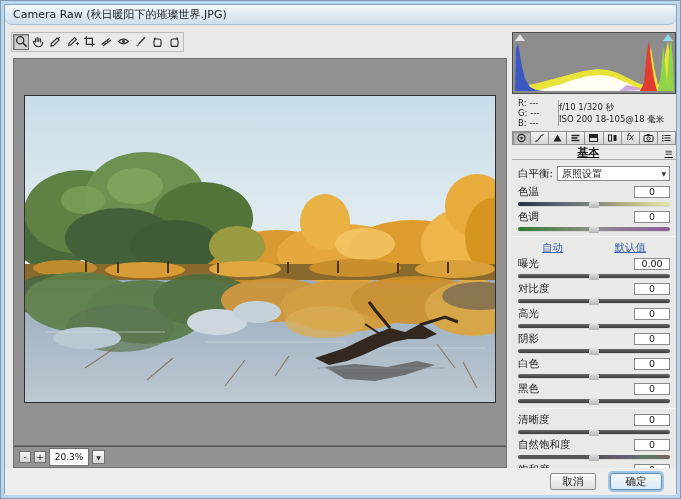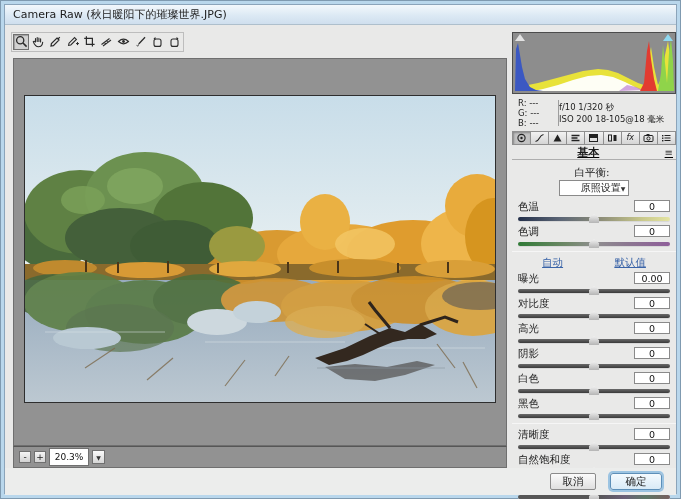--- a/index.html
+++ b/index.html
@@ -13,21 +13,21 @@
   #dialog {
     position:absolute; left:3px; top:3px; width:673px; height:490px;
     background:#e9e9e8; border:1px solid #8ba4ba;
   }
   
   #titlebar {
     position:absolute; left:0; top:0; width:100%; height:20px;
     background:linear-gradient(180deg,#f3f8fc 0%,#dce9f4 55%,#cfdfee 100%);
     border-bottom:1px solid #aebfcc;
     display:flex; align-items:center; padding-left:8px;
-    font-size:11px; color:#1c1c1c;
+    font-size:11px; color:#1c1c1c;border-radius:7px;
   }
   
   #toolbar {
     position:absolute; left:0; top:21px; width:100%; height:31px;
     display:flex; align-items:center; padding:0 6px;
   }
   .toolstrip { display:flex; align-items:center; gap:1px; padding:1px; border:1px solid #bdbdbd; background:#e9e9e8; }
   .tool {
     width:16px; height:16px; display:flex; align-items:center; justify-content:center;
     border:1px solid transparent;
@@ -83,29 +83,29 @@
   .tab:first-child { border-left-width:1px; }
   .tab.selected { background:#c3c3c3; box-shadow:inset 1px 1px 2px rgba(0,0,0,.3); }
   .tab .fx { font-size:8px; font-style:italic; color:#222; line-height:8px; }
   #section-header {
     position:absolute; left:2px; top:116px; width:164px; height:15px;
     border-bottom:1px solid #aeaeae; display:flex; align-items:center;text-decoration:underline;
   }
   #section-title { flex:1; text-align:center; font-size:11px; font-weight:bold; color:#1b1b1b; }
   #panel-menu { font-size:10px; color:#444; padding-right:3px; }
   #controls { position:absolute; left:2px; top:131px; width:164px; height:308px; font-size:10.5px; color:#1d1d1d; }
-  .wb-row { display:flex; align-items:center; margin:6px 6px 4px 6px;flex-direction:column; }
+  .wb-row { display:flex; align-items:center; margin:6px 6px 4px 6px; }
   .wb-label { margin-right:4px; white-space:nowrap; }
   .select {
     flex:1; height:15px; background:#fff; border:1px solid #8a8a8a;
-    display:flex; align-items:center; font-size:10px; padding-left:21px;
+    display:flex; align-items:center; font-size:10px; padding-left:4px;
   }
   .select .arrow { margin-left:auto; font-size:6px; color:#333; padding-right:3px; }
   .srow { margin:1px 6px 0 6px; }
-  .srow-top { display:flex; justify-content:space-between; height:13px; }
+  .srow-top { display:flex; align-items:center; justify-content:space-between; height:13px; }
   .valbox { width:36px; height:12px; background:#fff; border:1px solid #8a8a8a; font-size:9.5px;
         display:flex; align-items:center; justify-content:center; color:#111; }
   .track { position:relative; height:4px; margin:4px 0 4px 0; border-radius:2px; box-shadow:0 1px 0 #d8d8d8; }
   .t-plain { background:linear-gradient(180deg,#6a6a6a,#3a3a3a); }
   .t-temp  { background:linear-gradient(90deg,#232f49 0%,#5c6676 28%,#8e8e78 55%,#c9c98c 82%,#e4e4a2 100%); }
   .t-tint  { background:linear-gradient(90deg,#2f7a36 0%,#6f8868 32%,#8f8f8f 50%,#8c7791 72%,#8f5e9a 100%); }
   .t-sat   { background:linear-gradient(90deg,#565656 0%,#565656 52%,#6b5f77 70%,#5e7767 84%,#775f5e 100%); }
   .thumb {
     position:absolute; left:calc(50% - 5px); top:-3px; width:10px; height:9px;
     background:linear-gradient(180deg,#f2f2f2,#b5b5b5);

